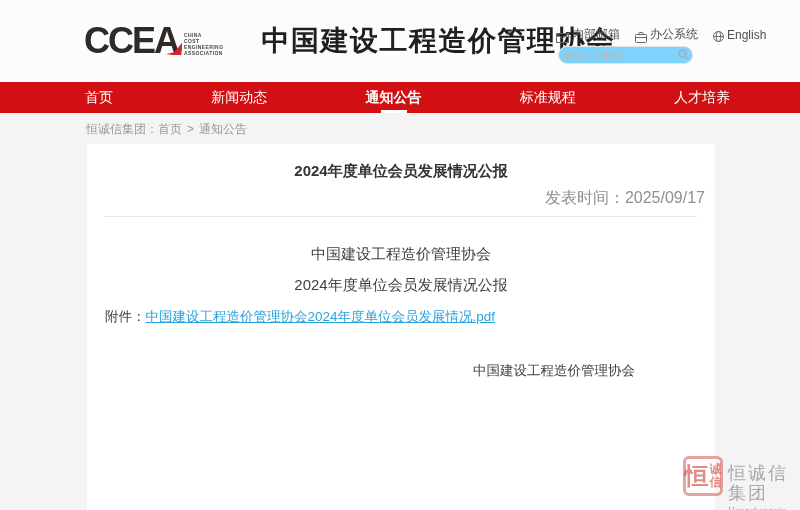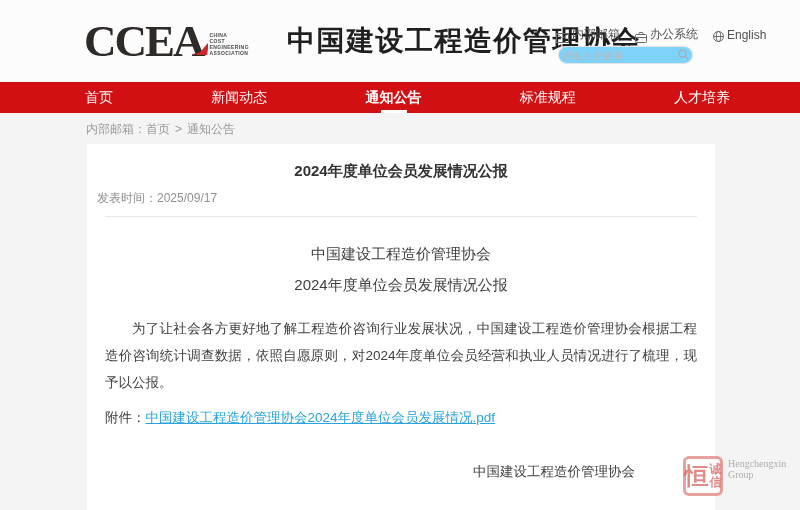--- a/index.html
+++ b/index.html
@@ -15,22 +15,22 @@
   .header {
     position:absolute; top:0; left:0; width:800px; height:82px;
     background:#fcfcfc;
   }
   .logo-block {
     position:absolute; left:84px; top:21px;
     display:flex; align-items:center; cursor:pointer;
   }
   .ccea-wrap { position:relative; display:inline-block; }
   .ccea-text {
-    font-size:45px; font-weight:bold; letter-spacing:-2px;
-    color:#2d2a28; line-height:38px; font-style:normal;font-family:Liberation Serif, serif;
+    font-size:36px; font-weight:bold; letter-spacing:-2px;
+    color:#2d2a28; line-height:38px; font-style:normal;
   }
   .ccea-swoosh {
     position:absolute; right:-4px; bottom:5px;
     width:17px; height:13px;
     background:#d0262b;
     clip-path:polygon(0 100%, 55% 78%, 100% 0, 100% 100%, 40% 100%);
     transform:rotate(3deg);
   }
   .logo-sub {
     margin-left:6px; margin-top:6px;
@@ -103,22 +103,22 @@
     background:#ffffff;
     padding:0 10px;
   }
   .art-title {
     padding-top:17px;
     text-align:center;
     font-size:15px; font-weight:bold; color:#333;
     line-height:20px;
   }
   .art-pub {
-    margin-top:9px; text-align:left;
-    font-size:12px; color:#8f8f8f; line-height:16px;
+    margin-top:9px; text-align:right;
+    font-size:16px; color:#8f8f8f; line-height:16px;
   }
   .divider {
     margin:10px 8px 0 8px;
     border:none; border-top:1px solid #e7e7e7; height:0;
   }
   .body-line { text-align:center; font-size:15px; color:#3f3f3f; line-height:20px; }
   .body-line1 { margin-top:27px; }
   .body-line2 { margin-top:11px; }
   .para {
     margin:20px 8px 0 8px;
@@ -233,48 +233,48 @@
   <div class="nav-inner">
     <span class="nav-item">首页</span>
     <span class="nav-item">新闻动态</span>
     <span class="nav-item active">通知公告</span>
     <span class="nav-item">标准规程</span>
     <span class="nav-item">人才培养</span>
   </div>
 </div>
 
 <div class="breadcrumb">
-  <span>内部邮箱：</span><span class="crumb-link">首页</span><span class="sep">&gt;</span><span class="crumb-link">通知公告</span>
+  <span>恒诚信集团：</span><span class="crumb-link">首页</span><span class="sep">&gt;</span><span class="crumb-link">通知公告</span>
 </div>
 
 <div class="card">
   <div class="art-title">2024年度单位会员发展情况公报</div>
   <div class="art-pub">
     <span>发表时间：</span><span>2025/09/17</span>
   </div>
   <hr class="divider">
 
   <div class="body-line body-line1">中国建设工程造价管理协会</div>
   <div class="body-line body-line2">2024年度单位会员发展情况公报</div>
 
-  <p class="para">为了让社会各方更好地了解工程造价咨询行业发展状况，中国建设工程造价管理协会根据工程造价咨询统计调查数据，依照自愿原则，对2024年度单位会员经营和执业人员情况进行了梳理，现予以公报。</p>
 
   <p class="attach">
     <span>附件：</span><a>中国建设工程造价管理协会2024年度单位会员发展情况.pdf</a>
   </p>
 
   <div class="signature">
     <div class="sig-org">中国建设工程造价管理协会</div>
   </div>
 </div>
 
 <div class="watermark">
   <div class="seal">
     <span class="seal-l">恒</span>
     <span class="seal-r">
       <span>诚</span>
       <span>信</span>
     </span>
   </div>
   <div class="wm-text">
+    <span class="wm-name">恒诚信集团</span>
     <span class="wm-en">Hengchengxin Group</span>
   </div>
 </div>
 
 </body></html>

